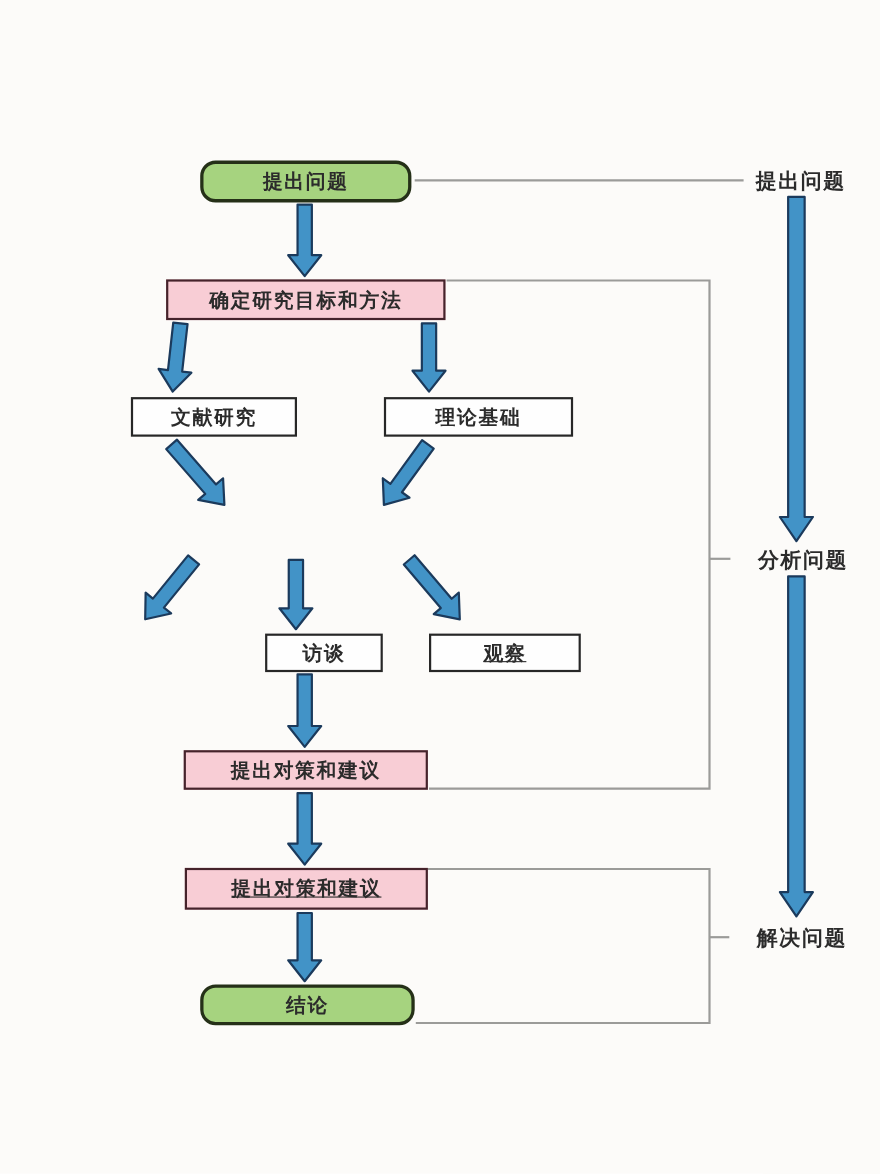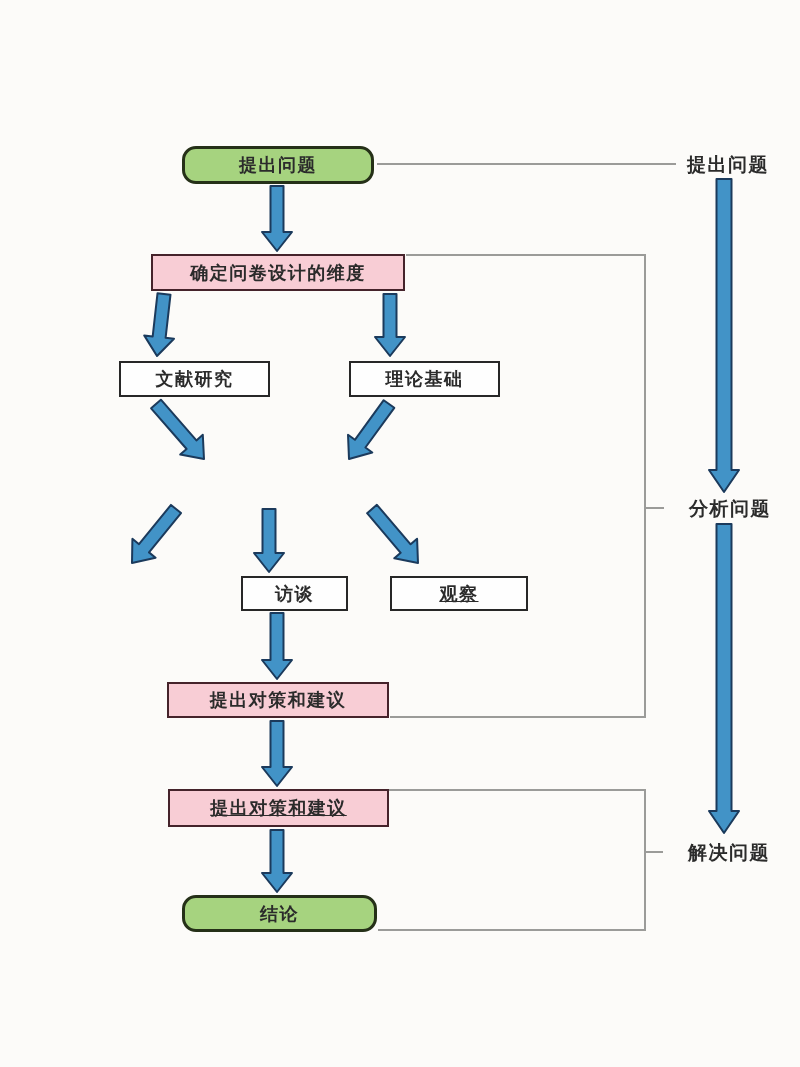--- a/index.html
+++ b/index.html
@@ -94,25 +94,25 @@
     <polygon class="arrow" points="367.1,513.2 400.7,552.8 394.3,558.3 418,563 417.1,538.8 410.6,544.3 376.9,504.8"></polygon>
     <polygon class="arrow" points="270.5,613 270.5,660 262,660 277,679 292,660 283.5,660 283.5,613"></polygon>
     <polygon class="arrow" points="270.5,721 270.5,767 262,767 277,786 292,767 283.5,767 283.5,721"></polygon>
     <polygon class="arrow" points="270.5,830 270.5,873 262,873 277,892 292,873 283.5,873 283.5,830"></polygon>
     <polygon class="arrow" points="716.5,179 716.5,470 709,470 724,492 739,470 731.5,470 731.5,179"></polygon>
     <polygon class="arrow" points="716.5,524 716.5,811 709,811 724,833 739,811 731.5,811 731.5,524"></polygon>
   </svg>
 
   <div class="box green" style="left:182px;top:146px;width:192px;height:38px;">提出问题</div>
 
-  <div class="box pink" style="left:151px;top:254px;width:254px;height:37px;">确定问卷设计的维度</div>
+  <div class="box pink" style="left:151px;top:254px;width:254px;height:37px;">确定研究目标和方法</div>
 
   <div class="box white" style="left:87px;top:361px;width:151px;height:36px;">文献研究</div>
 
-  <div class="box white" style="left:317px;top:361px;width:151px;height:36px;">理论基础</div>
+  <div class="box white" style="left:317px;top:361px;width:172px;height:36px;">理论基础</div>
 
 
 
   <div class="box white" style="left:209px;top:576px;width:107px;height:35px;">访谈</div>
 
   <div class="box white" style="left:358px;top:576px;width:138px;height:35px;text-decoration:underline;">观察</div>
 
   <div class="box pink" style="left:167px;top:682px;width:222px;height:36px;">提出对策和建议</div>
 
   <div class="box pink" style="left:168px;top:789px;width:221px;height:38px;text-decoration:underline;">提出对策和建议</div>

